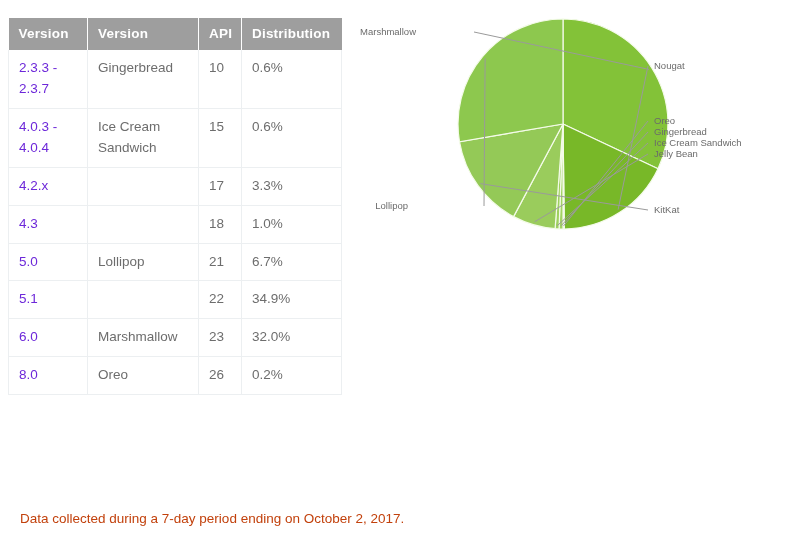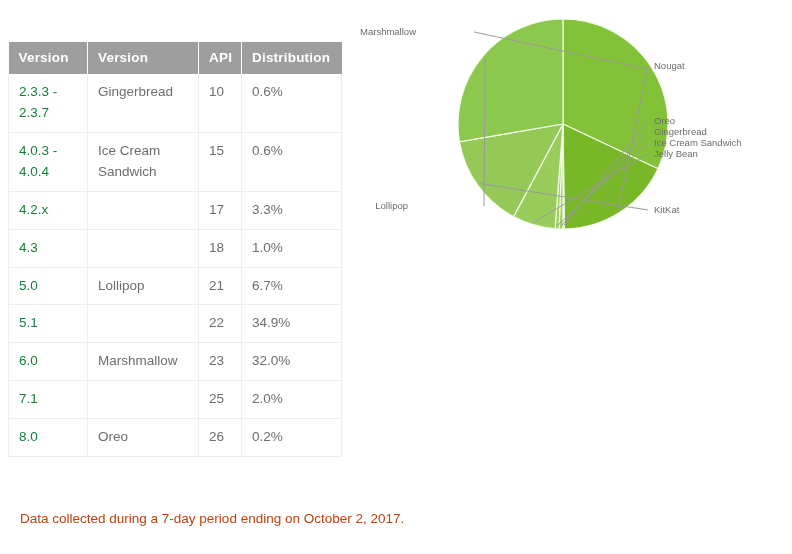--- a/index.html
+++ b/index.html
@@ -26,21 +26,20 @@
     position: absolute;
     left: 8px;
     top: 18px;
     width: 333px;
   }
   table.dist-table {
     border-collapse: collapse;
     width: 333px;
     table-layout: fixed;
     font-size: 13.5px;
-    margin-top: 24px;
   }
   table.dist-table col.c-version      { width: 79px; }
   table.dist-table col.c-codename     { width: 111px; }
   table.dist-table col.c-api          { width: 43px; }
   table.dist-table col.c-distribution { width: 100px; }
 
   table.dist-table thead th {
     background: #9e9e9e;
     color: #ffffff;
     font-weight: bold;
@@ -57,21 +56,21 @@
   table.dist-table tbody td {
     border: 1px solid #eceff1;
     padding: 8px 10px 8px 10px;
     vertical-align: top;
     line-height: 1.55;
     color: #6d6d6d;
     background: #ffffff;
     font-size: 13.5px;
   }
   table.dist-table tbody td.v-cell {
-    color: #15803d;
+    color: #6d28d9;
   }
   table.dist-table tbody td.blank-cell { }
   table.dist-table tbody tr:first-child td { border-top: none; }
 
   
   #footnotes {
     position: absolute;
     left: 20px;
     top: 507px;
     width: 500px;
@@ -163,26 +162,20 @@
             <td class="v-cell">5.1</td>
             <td class="blank-cell"></td>
             <td>22</td>
             <td>34.9%</td>
           </tr>
           <tr>
             <td class="v-cell">6.0</td>
             <td class="blank-cell">Marshmallow</td>
             <td>23</td>
             <td>32.0%</td>
-          </tr>
-          <tr>
-            <td class="v-cell">7.1</td>
-            <td class="blank-cell"></td>
-            <td>25</td>
-            <td>2.0%</td>
           </tr>
           <tr>
             <td class="v-cell">8.0</td>
             <td class="blank-cell">Oreo</td>
             <td>26</td>
             <td>0.2%</td>
           </tr>
         </tbody>
     </table>
   </div>

